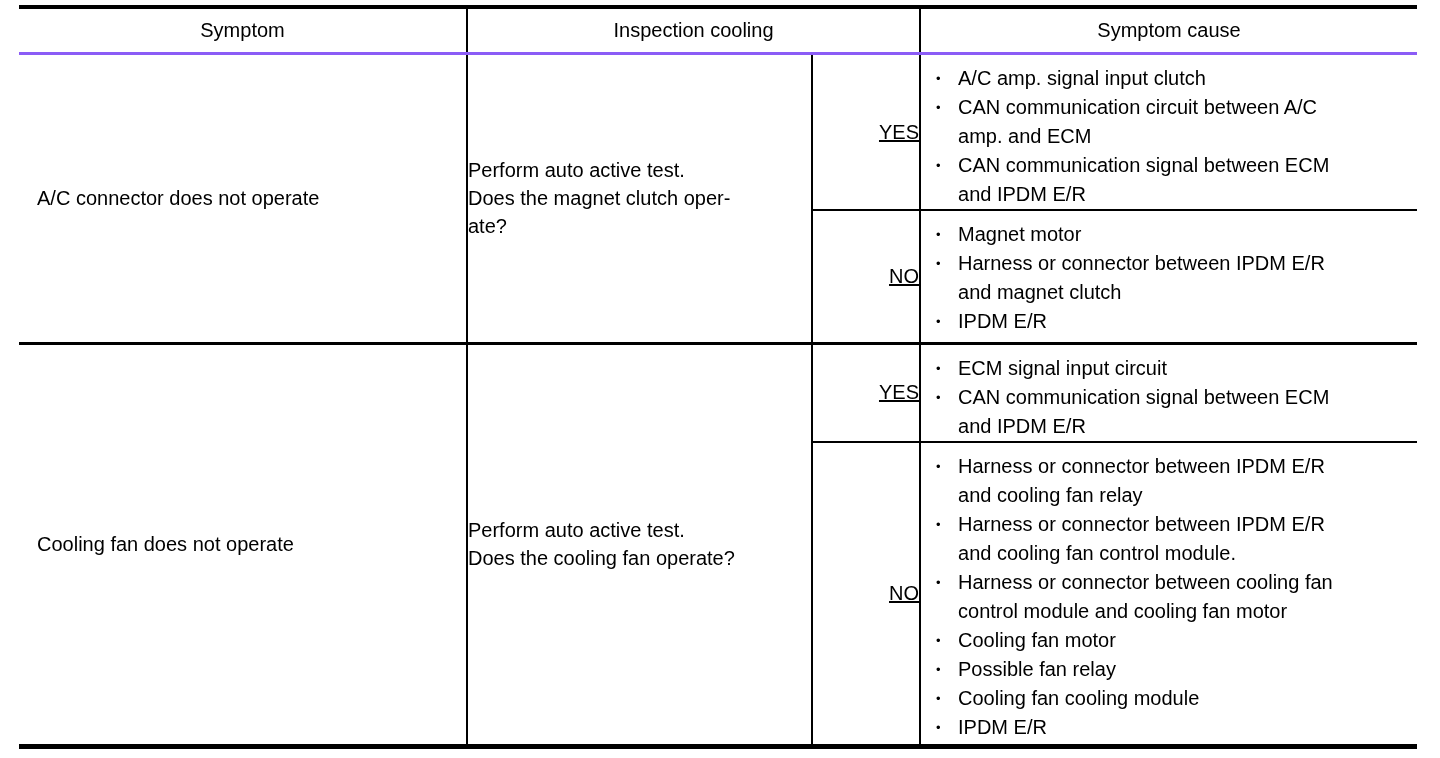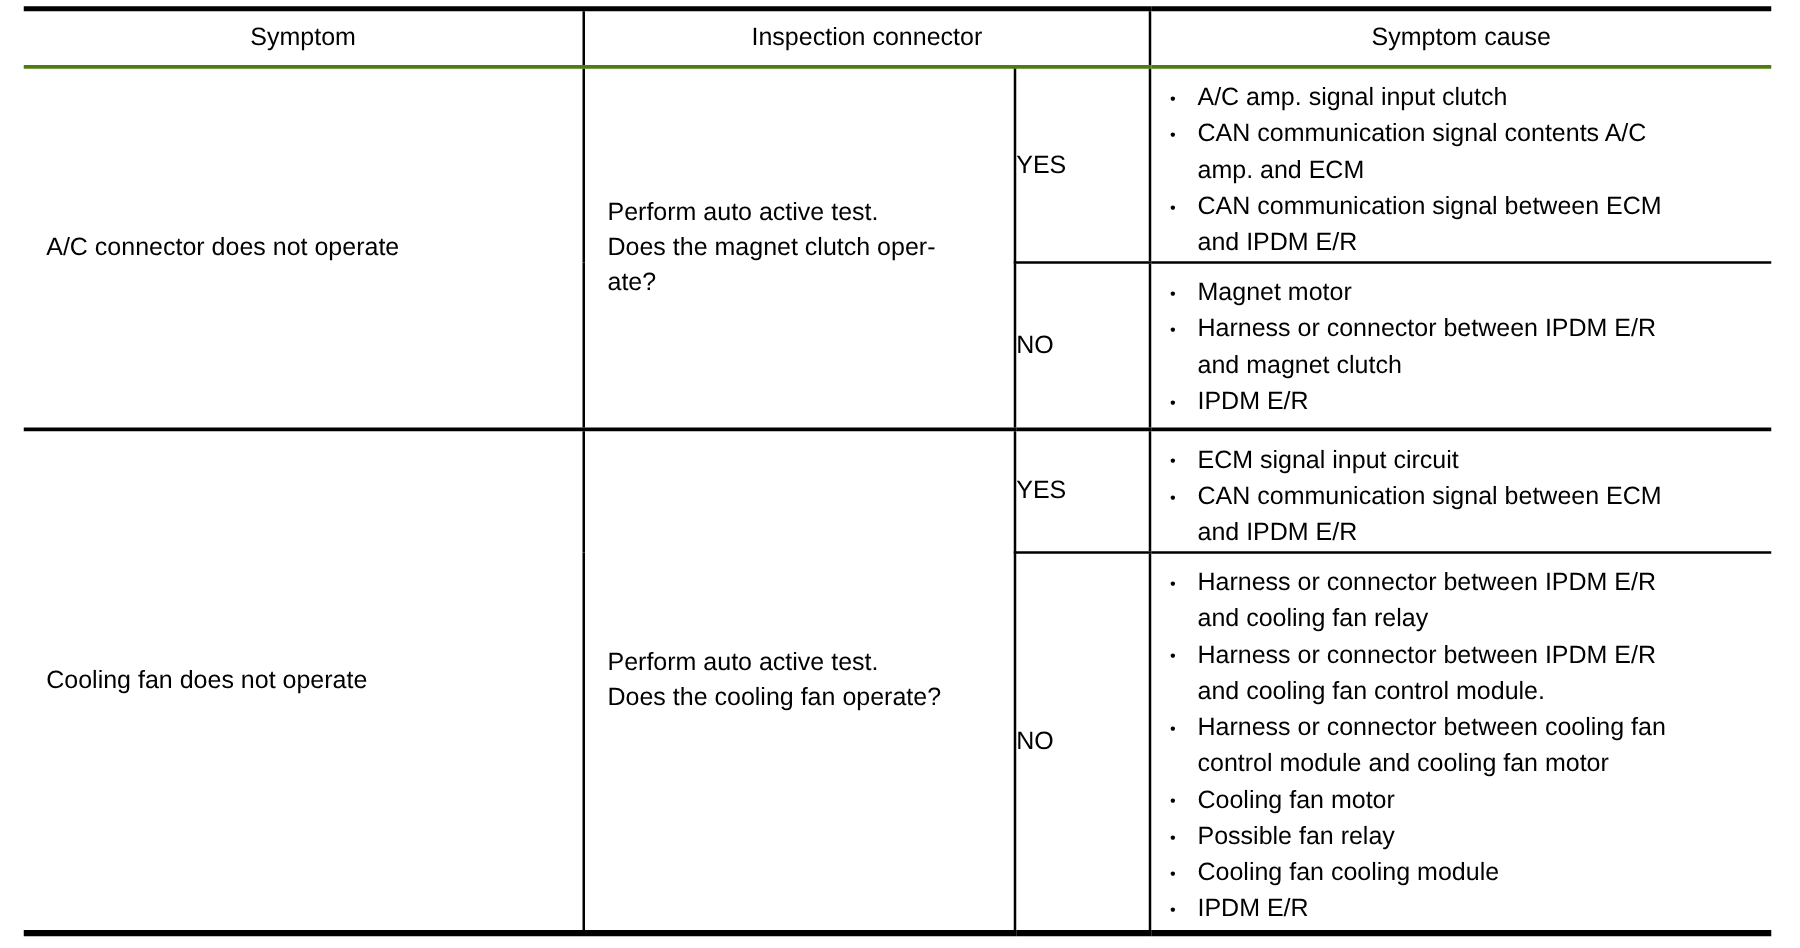--- a/index.html
+++ b/index.html
@@ -25,21 +25,21 @@
   col.c3 { width: 108px; }
   col.c4 { width: 497px; }
 
   th {
     font-weight: normal;
     font-size: 20px;
     text-align: center;
     vertical-align: middle;
     height: 43px;
     border-top: 4px solid #000;
-    border-bottom: 3px solid #4d7c0f;
+    border-bottom: 3px solid #8b5cf6;
     padding: 0;
   }
   th + th { border-left: 2px solid #000; }
 
   td { padding: 0; vertical-align: middle; }
   td.inspection, td.answer, td.causes { border-left: 2px solid #000; }
 
   tr.g1r1 { height: 156px; }
   tr.g1r2 { height: 133px; }
   tr.g2r1 { height: 98px;  }
@@ -48,24 +48,24 @@
   tr.g1r1 td.answer, tr.g1r1 td.causes,
   tr.g2r1 td.answer, tr.g2r1 td.causes { border-bottom: 2px solid #000; }
 
   tbody.group2 tr.g2r1 td { border-top: 3px solid #000; }
 
   tbody.group2 td.symptom,
   tbody.group2 td.inspection,
   tr.g2r2 td { border-bottom: 5px solid #000; }
 
   td.symptom { padding-left: 18px; }
-  td.inspection { padding-left: 18px; }
+  td.inspection { }
   .insp-lines div { line-height: 28px; white-space: nowrap; }
 
-  td.answer { text-align: left; }
+  td.answer { text-align: right; text-decoration: underline; }
 
   td.causes { vertical-align: top; padding-top: 9px; }
   ul.cause-list {
     list-style: none;
     margin: 0;
     padding: 0 0 0 14px;
     line-height: 29px;
   }
   ul.cause-list li {
     position: relative;
@@ -87,40 +87,40 @@
   <table class="diag">
     <colgroup>
       <col class="c1">
         <col class="c2">
         <col class="c3">
         <col class="c4">
     </colgroup>
     <thead>
       <tr>
         <th>Symptom</th>
-        <th colspan="2">Inspection connector</th>
+        <th colspan="2">Inspection cooling</th>
         <th>Symptom cause</th>
       </tr>
     </thead>
 
     <tbody class="group1">
       <tr class="g1r1">
         <td class="symptom" rowspan="2">A/C connector does not operate</td>
         <td class="inspection" rowspan="2">
           <div class="insp-lines">
               <div>Perform auto active test.</div>
               <div>Does the magnet clutch oper-</div>
               <div>ate?</div>
             </div>
         </td>
         <td class="answer">YES</td>
         <td class="causes">
           <ul class="cause-list">
               <li><span class="bullet">•</span><span class="cause-text">A/C amp. signal input clutch</span></li>
-              <li><span class="bullet">•</span><span class="cause-text">CAN communication signal contents A/C amp. and ECM</span></li>
+              <li><span class="bullet">•</span><span class="cause-text">CAN communication circuit between A/C amp. and ECM</span></li>
               <li><span class="bullet">•</span><span class="cause-text">CAN communication signal between ECM and IPDM E/R</span></li>
             </ul>
         </td>
       </tr>
       <tr class="g1r2">
         <td class="answer">NO</td>
         <td class="causes">
           <ul class="cause-list">
               <li><span class="bullet">•</span><span class="cause-text">Magnet motor</span></li>
               <li><span class="bullet">•</span><span class="cause-text">Harness or connector between IPDM E/R and magnet clutch</span></li>

